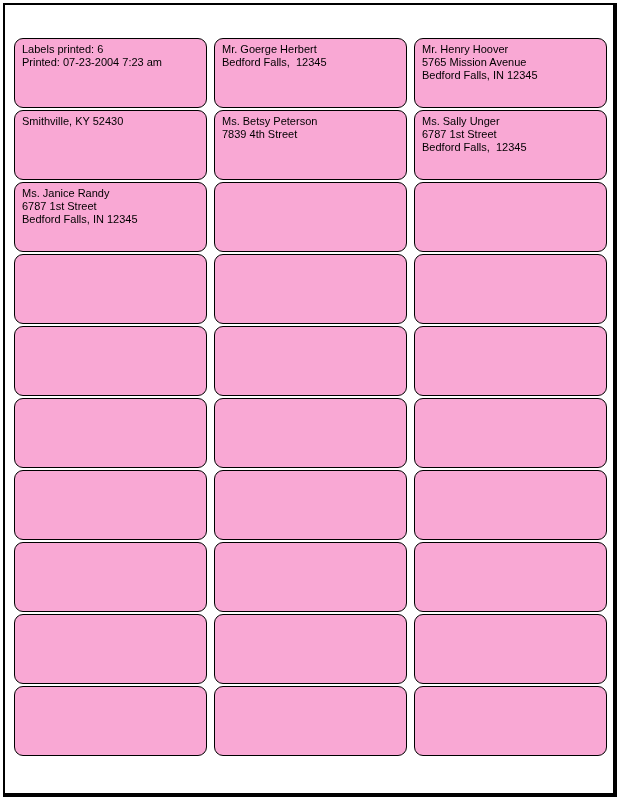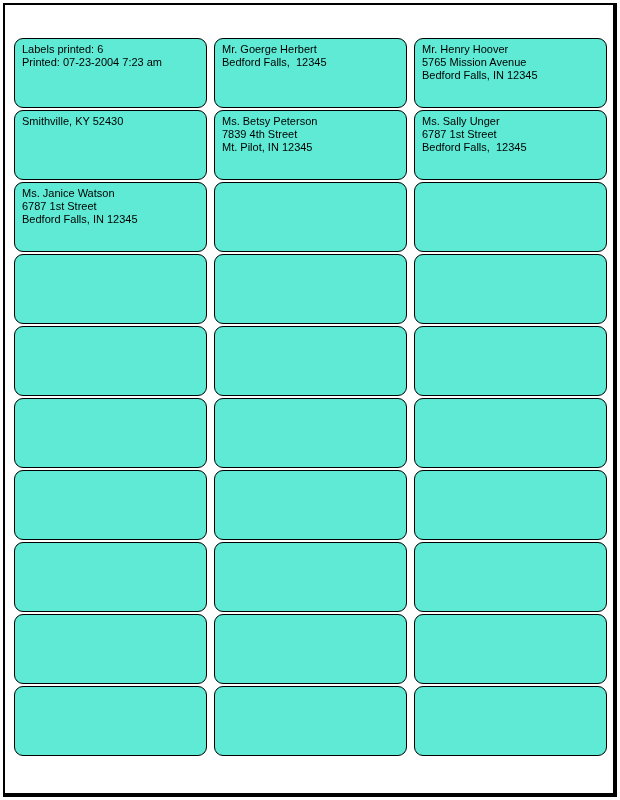--- a/index.html
+++ b/index.html
@@ -28,21 +28,21 @@
     left: 9px;
     top: 33px;
     display: grid;
     grid-template-columns: repeat(3, 193px);
     grid-auto-rows: 70px;
     column-gap: 7px;
     row-gap: 2px;
   }
   .cell {
     box-sizing: border-box;
-    background: #5eead4;
+    background: #f9a8d4;
     border: 1.5px solid #000000;
     border-radius: 9px;
     padding: 4px 7px;
     overflow: hidden;
   }
   .line {
     font-size: 11px;
     line-height: 13px;
     color: #000000;
     white-space: pre;
@@ -65,29 +65,28 @@
         <div class="line">Mr. Henry Hoover</div>
         <div class="line">5765 Mission Avenue</div>
         <div class="line">Bedford Falls, IN 12345</div>
       </div>
       <div class="cell">
         <div class="line">Smithville, KY 52430</div>
       </div>
       <div class="cell">
         <div class="line">Ms. Betsy Peterson</div>
         <div class="line">7839 4th Street</div>
-        <div class="line">Mt. Pilot, IN 12345</div>
       </div>
       <div class="cell">
         <div class="line">Ms. Sally Unger</div>
         <div class="line">6787 1st Street</div>
         <div class="line">Bedford Falls,  12345</div>
       </div>
       <div class="cell">
-        <div class="line">Ms. Janice Watson</div>
+        <div class="line">Ms. Janice Randy</div>
         <div class="line">6787 1st Street</div>
         <div class="line">Bedford Falls, IN 12345</div>
       </div>
       <div class="cell"></div>
       <div class="cell"></div>
       <div class="cell"></div>
       <div class="cell"></div>
       <div class="cell"></div>
       <div class="cell"></div>
       <div class="cell"></div>

